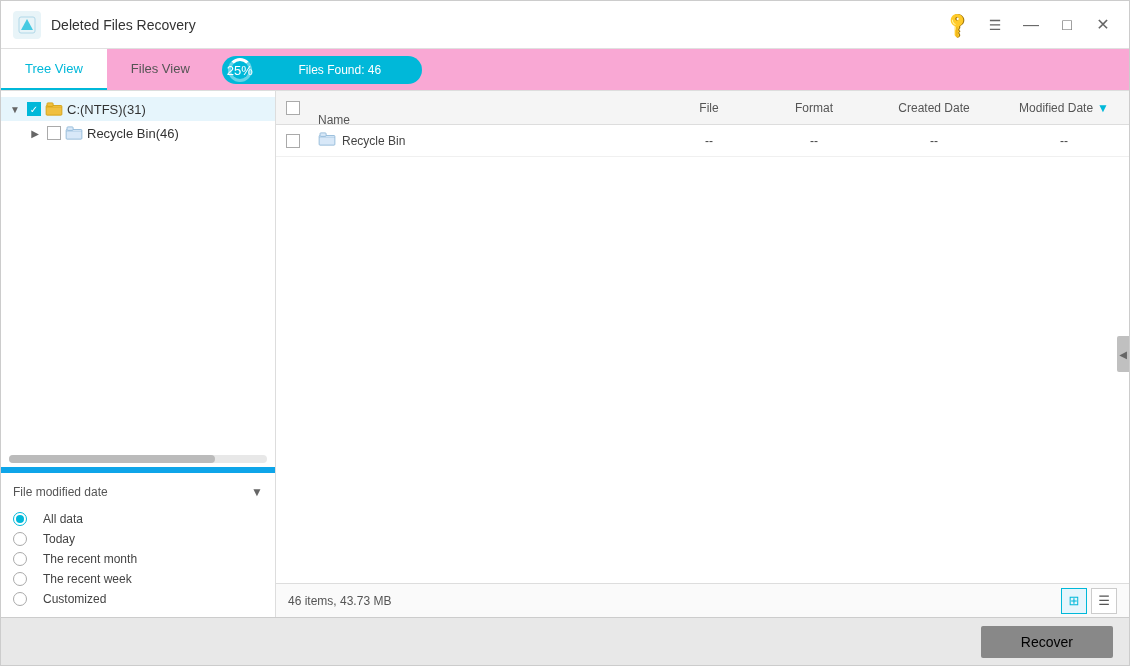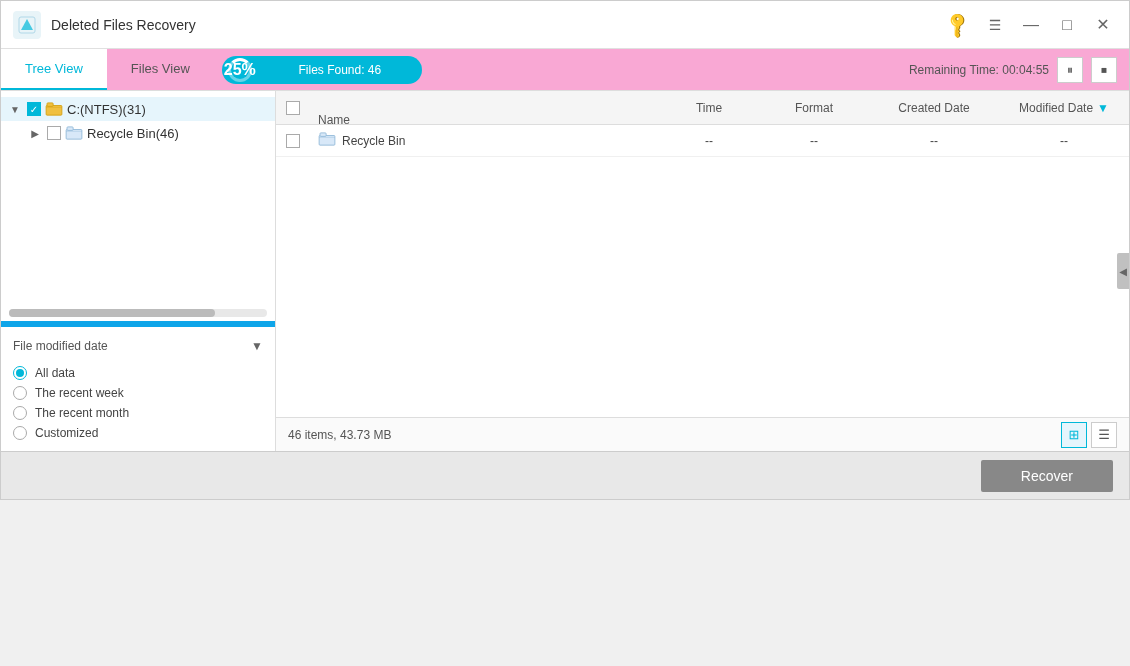--- a/index.html
+++ b/index.html
@@ -1,34 +1,34 @@
 <!DOCTYPE html>
 <html><head>
   <meta charset="utf-8">
   <style>
     * { box-sizing: border-box; margin: 0; padding: 0; font-family: 'Segoe UI', Arial, sans-serif; }
     body { width: 1130px; height: 666px; overflow: hidden; background: #f0f0f0; }
 
-    .window { width: 1130px; height: 500px; background: #fff; display: flex; flex-direction: column; border: 1px solid #ccc; }
+    .window { width: 1130px; height: 666px; background: #fff; display: flex; flex-direction: column; border: 1px solid #ccc; }
 
     
     .title-bar { height: 48px; background: #fff; display: flex; align-items: center; padding: 0 12px; border-bottom: 1px solid #e0e0e0; }
     .title-bar-icon { width: 28px; height: 28px; background: #e8f4f8; border-radius: 4px; display: flex; align-items: center; justify-content: center; margin-right: 10px; }
     .title-bar-title { font-size: 14px; color: #333; font-weight: 500; flex: 1; }
     .title-bar-controls { display: flex; align-items: center; gap: 8px; }
     .title-bar-btn { width: 28px; height: 28px; border: none; background: transparent; cursor: pointer; display: flex; align-items: center; justify-content: center; color: #666; font-size: 16px; border-radius: 3px; }
 
     
     .tab-bar { height: 42px; background: #f9a8d4; display: flex; align-items: stretch; border-bottom: 1px solid #ddd; padding: 0 0; }
     .tab { padding: 0 24px; display: flex; align-items: center; font-size: 13px; cursor: pointer; color: #555; border-bottom: 2px solid transparent; }
     .tab.active { color: #00b8d9; border-bottom: 2px solid #00b8d9; background: #fff; }
     .progress-area { margin-left: 8px; display: flex; align-items: center; }
     .progress-bar-container { width: 200px; height: 28px; background: #00b8d9; border-radius: 14px; display: flex; align-items: center; overflow: hidden; position: relative; }
     .progress-spinner { width: 24px; height: 24px; margin: 0 6px; border: 3px solid rgba(255,255,255,0.4); border-top: 3px solid #fff; border-radius: 50%; animation: spin 1s linear infinite; position: relative; display: flex; align-items: center; justify-content: center; }
-    .progress-pct { font-size: 16px; color: #fff; font-weight: bold; position: absolute; top: 50%; left: 50%; transform: translate(-50%, -50%); }
+    .progress-pct { font-size: 13px; color: #fff; font-weight: normal; position: absolute; top: 50%; left: 50%; transform: translate(-50%, -50%); }
     .progress-text { color: #fff; font-size: 12px; flex: 1; text-align: center; font-weight: 500; }
     @keyframes spin { to { transform: rotate(360deg); } }
     .remaining-time { margin-left: auto; font-size: 12px; color: #555; padding-right: 12px; display: flex; align-items: center; gap: 8px; }
     .icon-btn-sm { width: 26px; height: 26px; border: 1px solid #ccc; background: #fff; cursor: pointer; display: flex; align-items: center; justify-content: center; font-size: 12px; }
 
     
     .main-content { display: flex; flex: 1; overflow: hidden; }
 
     
     .left-panel { width: 275px; border-right: 1px solid #ddd; display: flex; flex-direction: column; overflow: hidden; }
@@ -46,21 +46,21 @@
 
     
     .scrollbar-track { height: 8px; background: #e8e8e8; margin: 4px 8px; border-radius: 4px; }
     .scrollbar-thumb { width: 80%; height: 100%; background: #bbb; border-radius: 4px; }
 
     
     .filter-panel { border-top: 6px solid #0ea5e9; padding: 8px 12px; }
     .filter-header { display: flex; align-items: center; justify-content: space-between; cursor: pointer; padding: 4px 0; }
     .filter-title { font-size: 12px; color: #555; font-weight: 500; }
     .filter-options { margin-top: 6px; }
-    .radio-option { display: flex; align-items: center; gap: 8px; padding: 3px 0; cursor: pointer; }
+    .radio-option { display: flex; align-items: center; gap: 16px; padding: 3px 0; cursor: pointer; }
     .radio-circle { width: 14px; height: 14px; border: 1px solid #aaa; border-radius: 50%; background: #fff; display: flex; align-items: center; justify-content: center; flex-shrink: 0; }
     .radio-circle.checked { border-color: #00b8d9; }
     .radio-circle.checked::after { content: ''; width: 8px; height: 8px; border-radius: 50%; background: #00b8d9; }
     .radio-label { font-size: 12px; color: #444; }
 
     
     .right-panel { flex: 1; display: flex; flex-direction: column; overflow: hidden; position: relative; }
 
     
     .table-header { display: flex; align-items: center; height: 34px; background: #f5f5f5; border-bottom: 1px solid #ddd; font-size: 12px; color: #555; font-weight: 500; }
@@ -86,21 +86,21 @@
 
     
     .status-bar { height: 34px; border-top: 1px solid #ddd; display: flex; align-items: center; padding: 16px 12px; background: #fafafa; font-size: 12px; color: #555; }
     .status-text { flex: 1; }
     .view-btns { display: flex; gap: 4px; }
     .view-btn { width: 26px; height: 26px; border: 1px solid #ccc; background: #fff; cursor: pointer; display: flex; align-items: center; justify-content: center; font-size: 13px; color: #555; }
     .view-btn.active { background: #e6f5fc; border-color: #00b8d9; color: #00b8d9; }
 
     
     .bottom-bar { height: 48px; background: #e8e8e8; display: flex; align-items: center; justify-content: flex-end; padding: 0 16px; border-top: 1px solid #ccc; }
-    .recover-btn { padding: 8px 40px; background: #888; color: #ffffff; border: none; font-size: 14px; cursor: pointer; border-radius: 2px; }
+    .recover-btn { padding: 8px 40px; background: #888; color: #000000; border: none; font-size: 14px; cursor: pointer; border-radius: 2px; }
 
     
     .side-handle { position: absolute; right: 0; top: 50%; transform: translateY(-50%); width: 12px; height: 36px; background: #c0c0c0; border-radius: 2px 0 0 2px; display: flex; align-items: center; justify-content: center; cursor: pointer; }
     .side-handle-arrow { color: #666; font-size: 10px; }
   </style>
 </head>
 <body>
 
 <div class="window">
 
@@ -128,25 +128,20 @@
     <div class="tab">
       <span>Files View</span>
     </div>
     <div class="progress-area">
       <div class="progress-bar-container">
         <div class="progress-spinner">
           <span class="progress-pct">25%</span>
         </div>
         <span class="progress-text">Files Found:  46</span>
       </div>
-    </div>
-    <div class="remaining-time">
-      <span>Remaining Time: 00:04:55</span>
-      <div class="icon-btn-sm">⏸</div>
-      <div class="icon-btn-sm">⏹</div>
     </div>
   </div>
 
   <div class="main-content">
 
     <div class="left-panel">
       <div class="tree-area">
 
         <div class="tree-item selected">
           <div class="tree-toggle">▼</div>
@@ -186,45 +181,49 @@
           <span class="filter-title">File modified date</span>
           <span style="font-size:12px;color:#666;">▼</span>
         </div>
         <div class="filter-options" id="filter-options-container">
         <div class="radio-option">
               <div class="radio-circle checked"></div>
               <span class="radio-label">All data</span>
             </div>
             <div class="radio-option">
               <div class="radio-circle"></div>
+              <span class="radio-label">Today</span>
+            </div>
+            <div class="radio-option">
+              <div class="radio-circle"></div>
+              <span class="radio-label">The recent month</span>
+            </div>
+            <div class="radio-option">
+              <div class="radio-circle"></div>
               <span class="radio-label">The recent week</span>
-            </div>
-            <div class="radio-option">
-              <div class="radio-circle"></div>
-              <span class="radio-label">The recent month</span>
             </div>
             <div class="radio-option">
               <div class="radio-circle"></div>
               <span class="radio-label">Customized</span>
             </div>
           </div>
       </div>
     </div>
 
     <div class="right-panel">
 
       <div class="table-header">
         <div class="th-check">
           <div style="width:14px;height:14px;border:1px solid #aaa;background:#fff;"></div>
         </div>
         <div class="th-cell th-name">
           <span>Name</span>
         </div>
         <div class="th-cell th-size">
-          <span>Time</span>
+          <span>File</span>
         </div>
         <div class="th-cell th-format">
           <span>Format</span>
         </div>
         <div class="th-cell th-created">
           <span>Created Date</span>
         </div>
         <div class="th-cell th-modified">
           <span>Modified Date</span>
           <span class="sort-arrow">▼</span>

